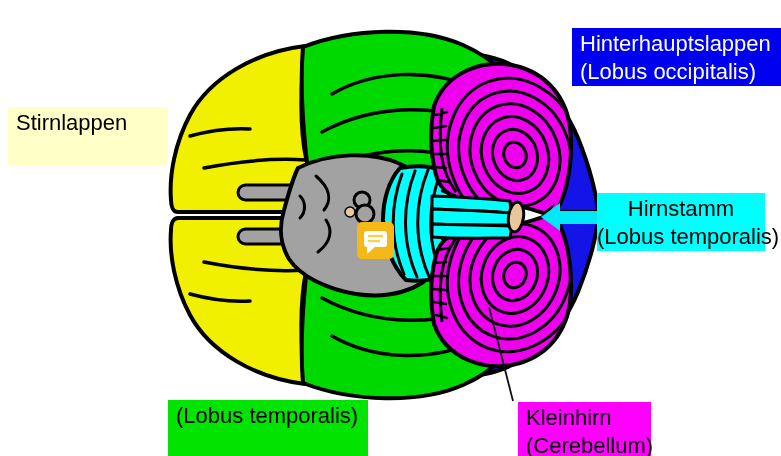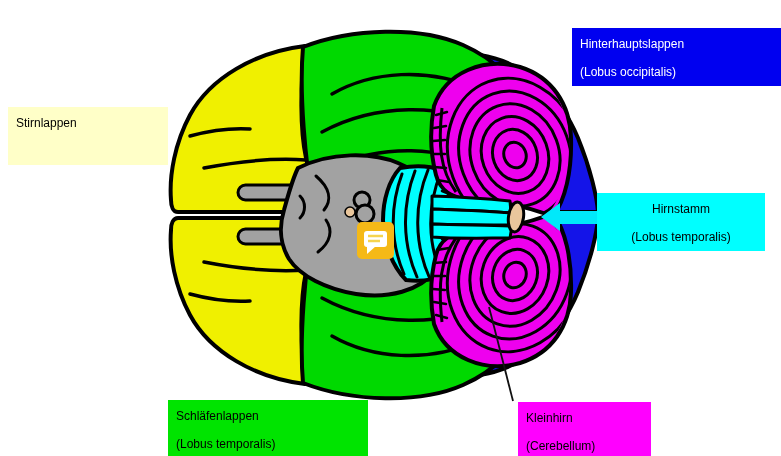--- a/index.html
+++ b/index.html
@@ -2,21 +2,21 @@
 <html><head>
 <meta charset="utf-8">
 <style>
   html,body{margin:0;padding:0;background:#ffffff;}
   body{width:781px;height:456px;overflow:hidden;
        font-family:"Liberation Sans", sans-serif;}
   #stage{position:relative;width:781px;height:456px;}
   svg{position:absolute;left:0;top:0;}
   .label{
     position:absolute;
-    font-size:12px;
+    font-size:22px;
     line-height:28px;
     padding:2px 0 2px 8px;
     white-space:nowrap;
   }
   .label .l1,.label .l2{display:block;}
   .lbl-stirn   {left:0;  top:107px; width:152px; height:54px;margin-left:8px;}
   .lbl-hinter  {left:572px;top:28px;  width:202px; height:54px;}
   .lbl-hirn    {left:597px;top:193px; width:168px; height:54px; text-align:center; padding-left:0;}
   .lbl-schlaef {left:168px;top:400px; width:192px; height:54px;}
   .lbl-klein   {left:518px;top:402px; width:125px; height:52px;}
@@ -146,21 +146,20 @@
     <span class="l1">Hinterhauptslappen</span>
     <span class="l2">(Lobus occipitalis)</span>
   </div>
 
   <div class="label lbl-hirn" style="background-color: rgb(0, 255, 255); color: rgb(0, 0, 0);">
     <span class="l1">Hirnstamm</span>
     <span class="l2">(Lobus temporalis)</span>
   </div>
 
   <div class="label lbl-schlaef" style="background-color: rgb(0, 228, 0); color: rgb(0, 0, 0);">
-    <span class="l1">Schläfenlappen</span>
     <span class="l2">(Lobus temporalis)</span>
   </div>
 
   <div class="label lbl-klein" style="background-color: rgb(255, 0, 255); color: rgb(0, 0, 0);">
     <span class="l1">Kleinhirn</span>
     <span class="l2">(Cerebellum)</span>
   </div>
 
 </div>
 

